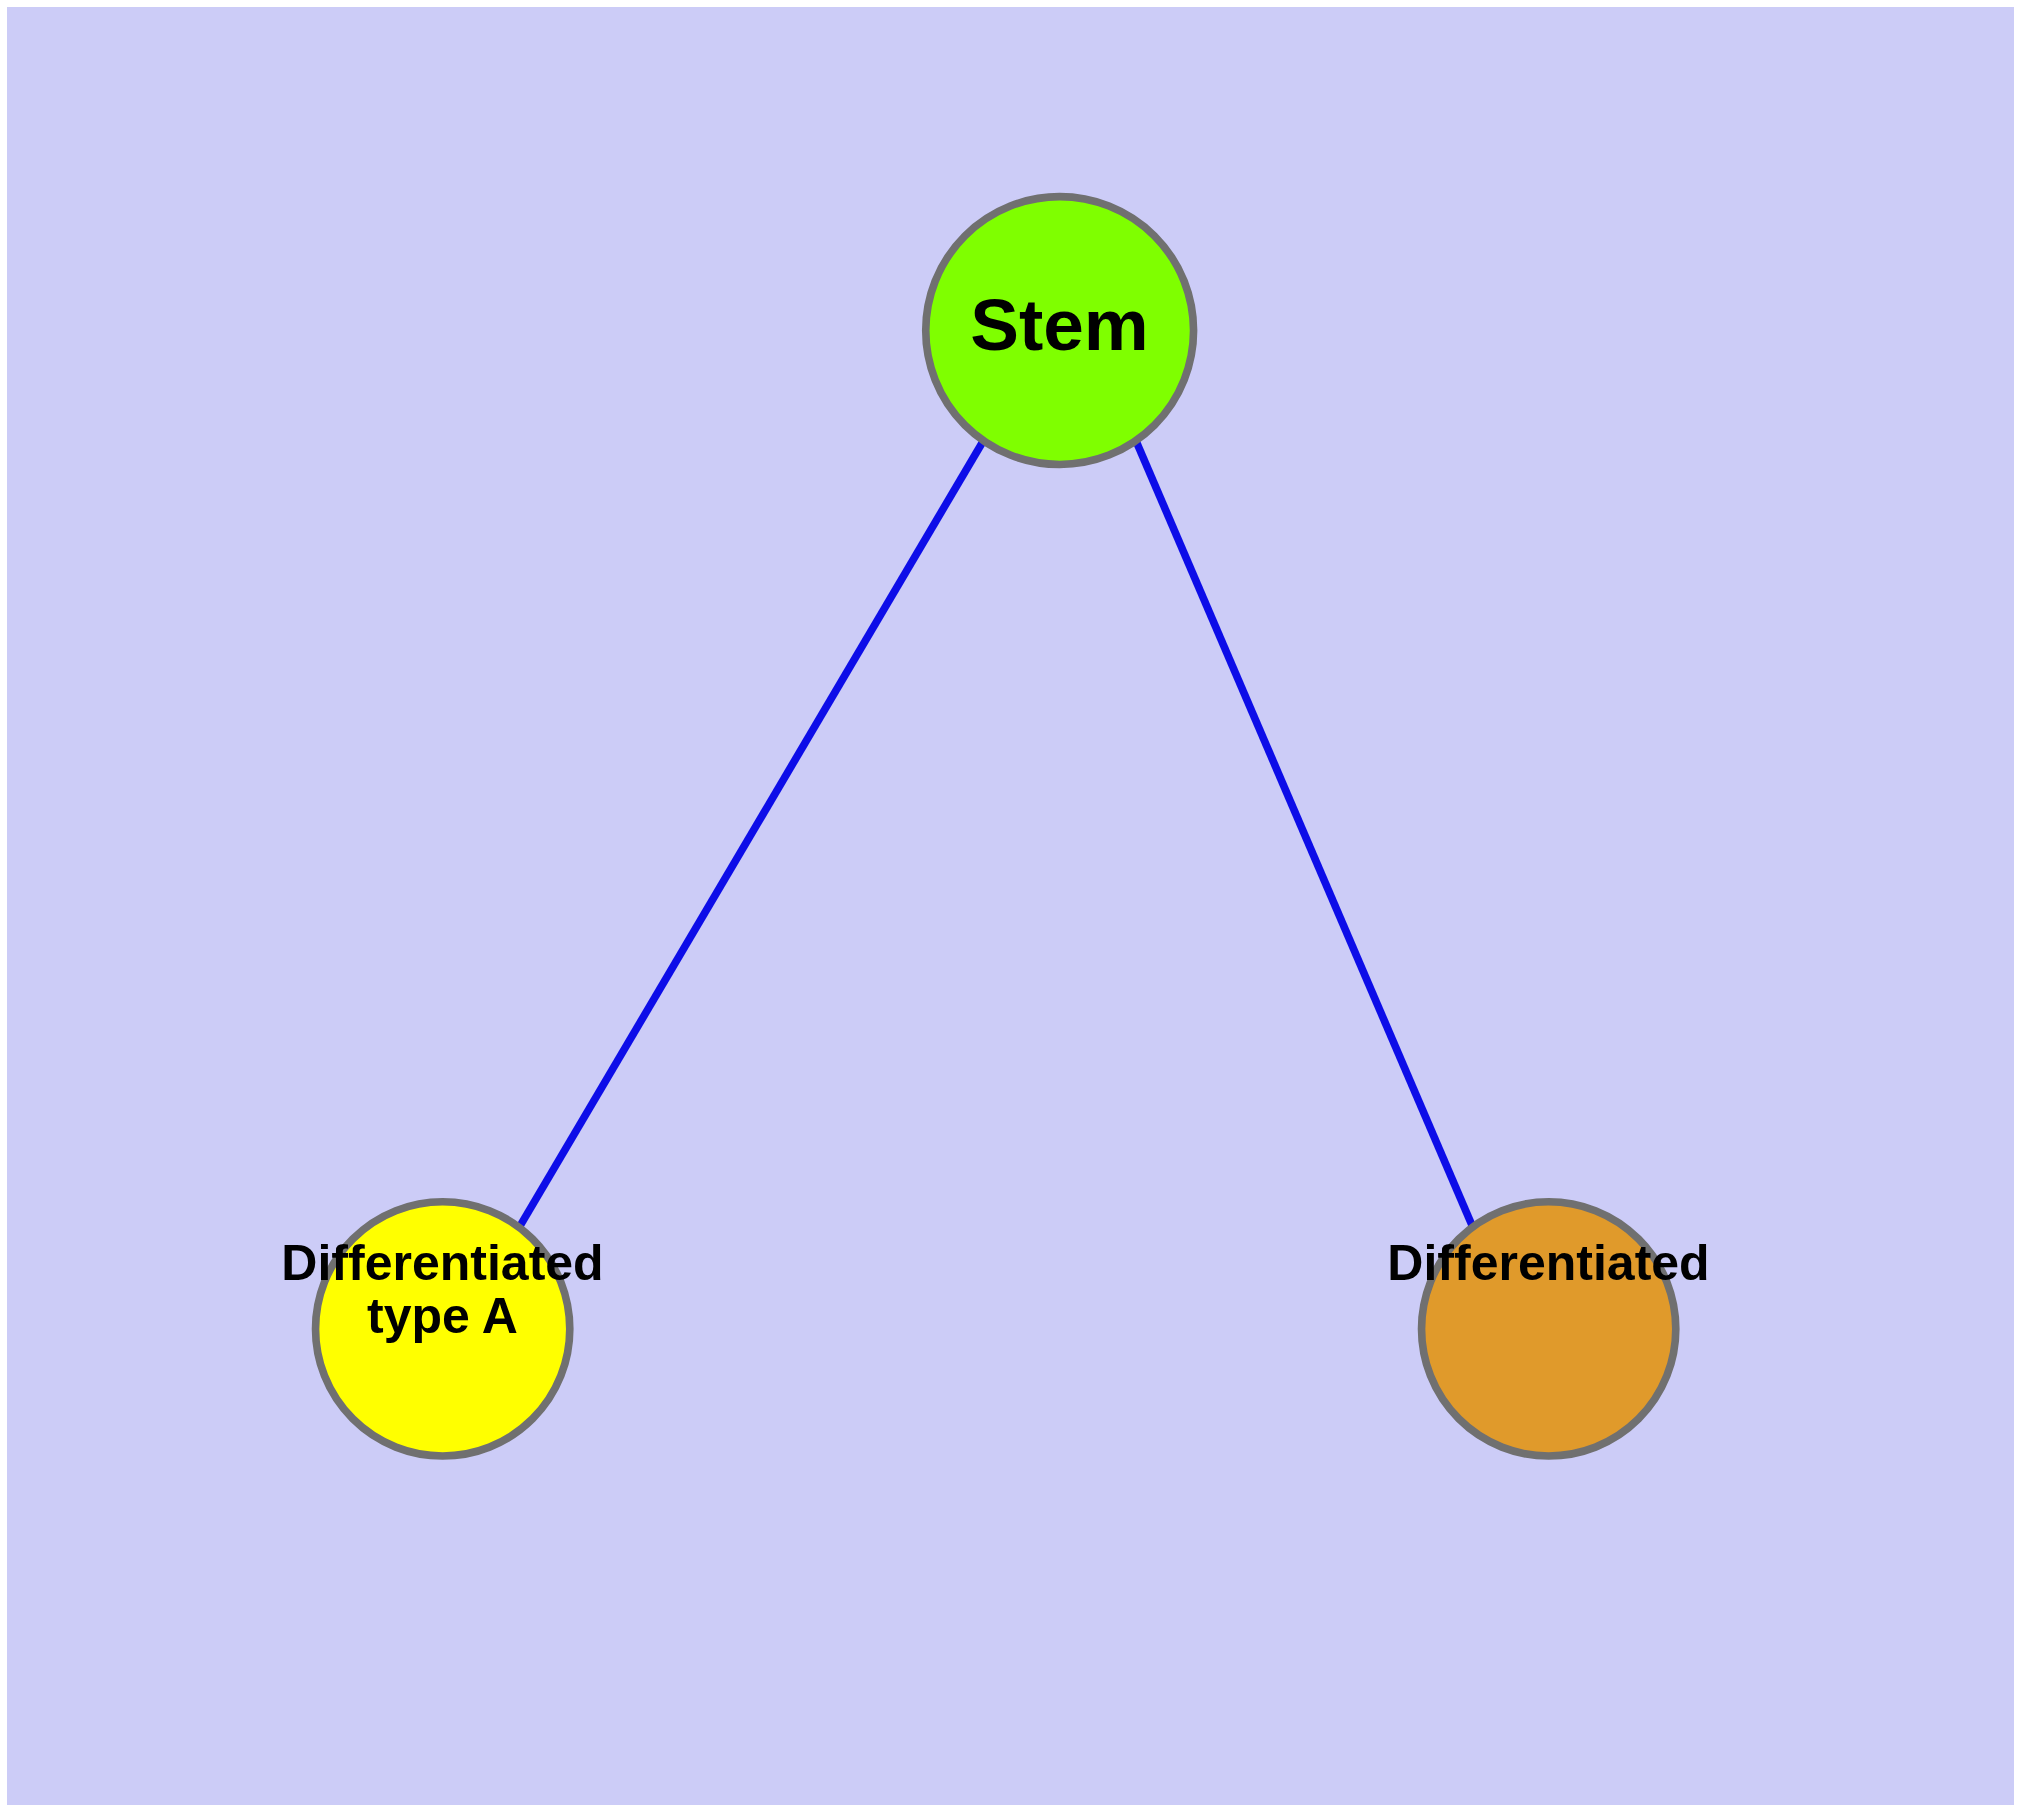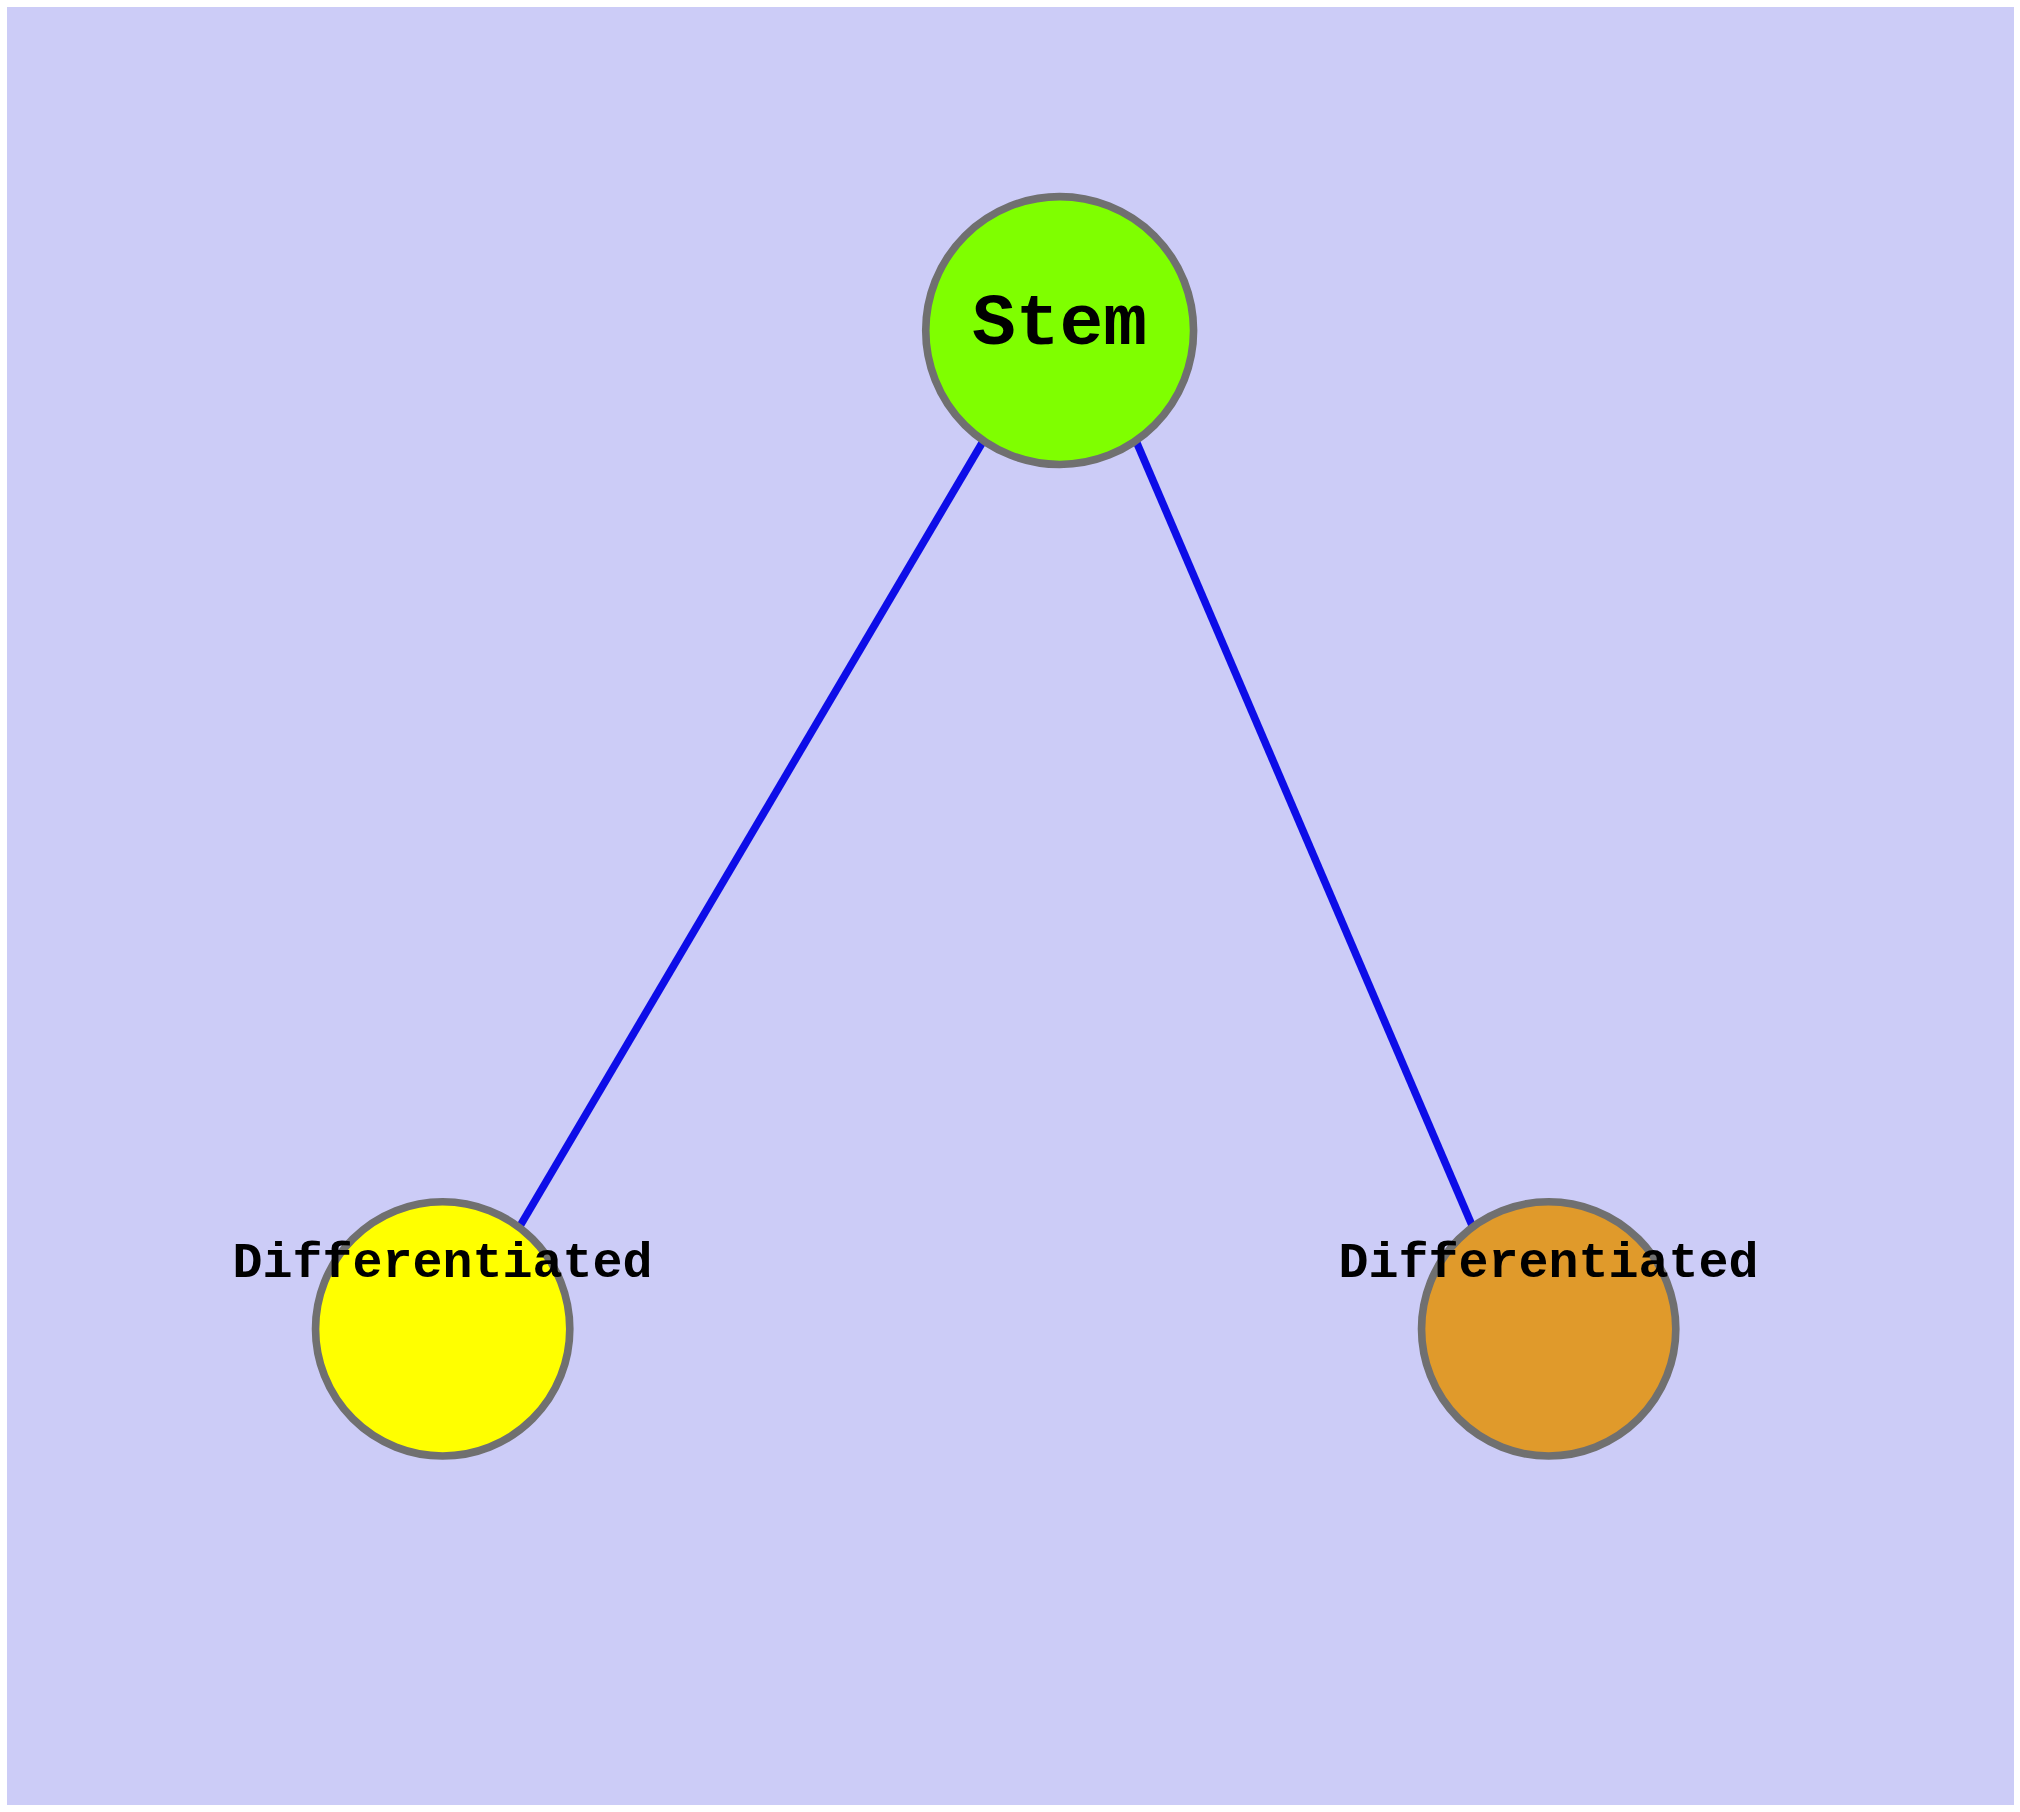--- a/index.html
+++ b/index.html
@@ -33,21 +33,21 @@
     display: block;
   }
   .node-label {
     position: absolute;
     text-align: center;
     color: #000000;
     font-weight: bold;
     line-height: 1.06;
     white-space: pre;
     pointer-events: none;
-    font-family: Liberation Mono, monospace;
+    font-family: Liberation Sans, sans-serif;
   }
   .label-root {
     font-size: 73px;
     left: 805px;
     top: 286px;
     width: 509px;
   }
   .label-leaf {
     font-size: 50px;
     width: 763px;
@@ -77,18 +77,18 @@
 
     <g>
       <circle cx="1250" cy="390" r="158" fill="#7fff00" stroke="#707070" stroke-width="9"></circle>
       <circle cx="522" cy="1568" r="150" fill="#ffff00" stroke="#707070" stroke-width="9"></circle>
       <circle cx="1827" cy="1568" r="150" fill="#e09a2b" stroke="#707070" stroke-width="9"></circle>
     </g>
   </svg>
 
   <div class="node-label label-root">Stem</div>
 
-  <div class="node-label label-leaf" id="label-type-a"><span>Differentiated</span><br></div>
+  <div class="node-label label-leaf" id="label-type-a"><span>Differentiated</span><br><span>type A</span></div>
 
   <div class="node-label label-leaf" id="label-type-b"><span>Differentiated</span><br></div>
 
 </div>
 
 
 </body></html>

